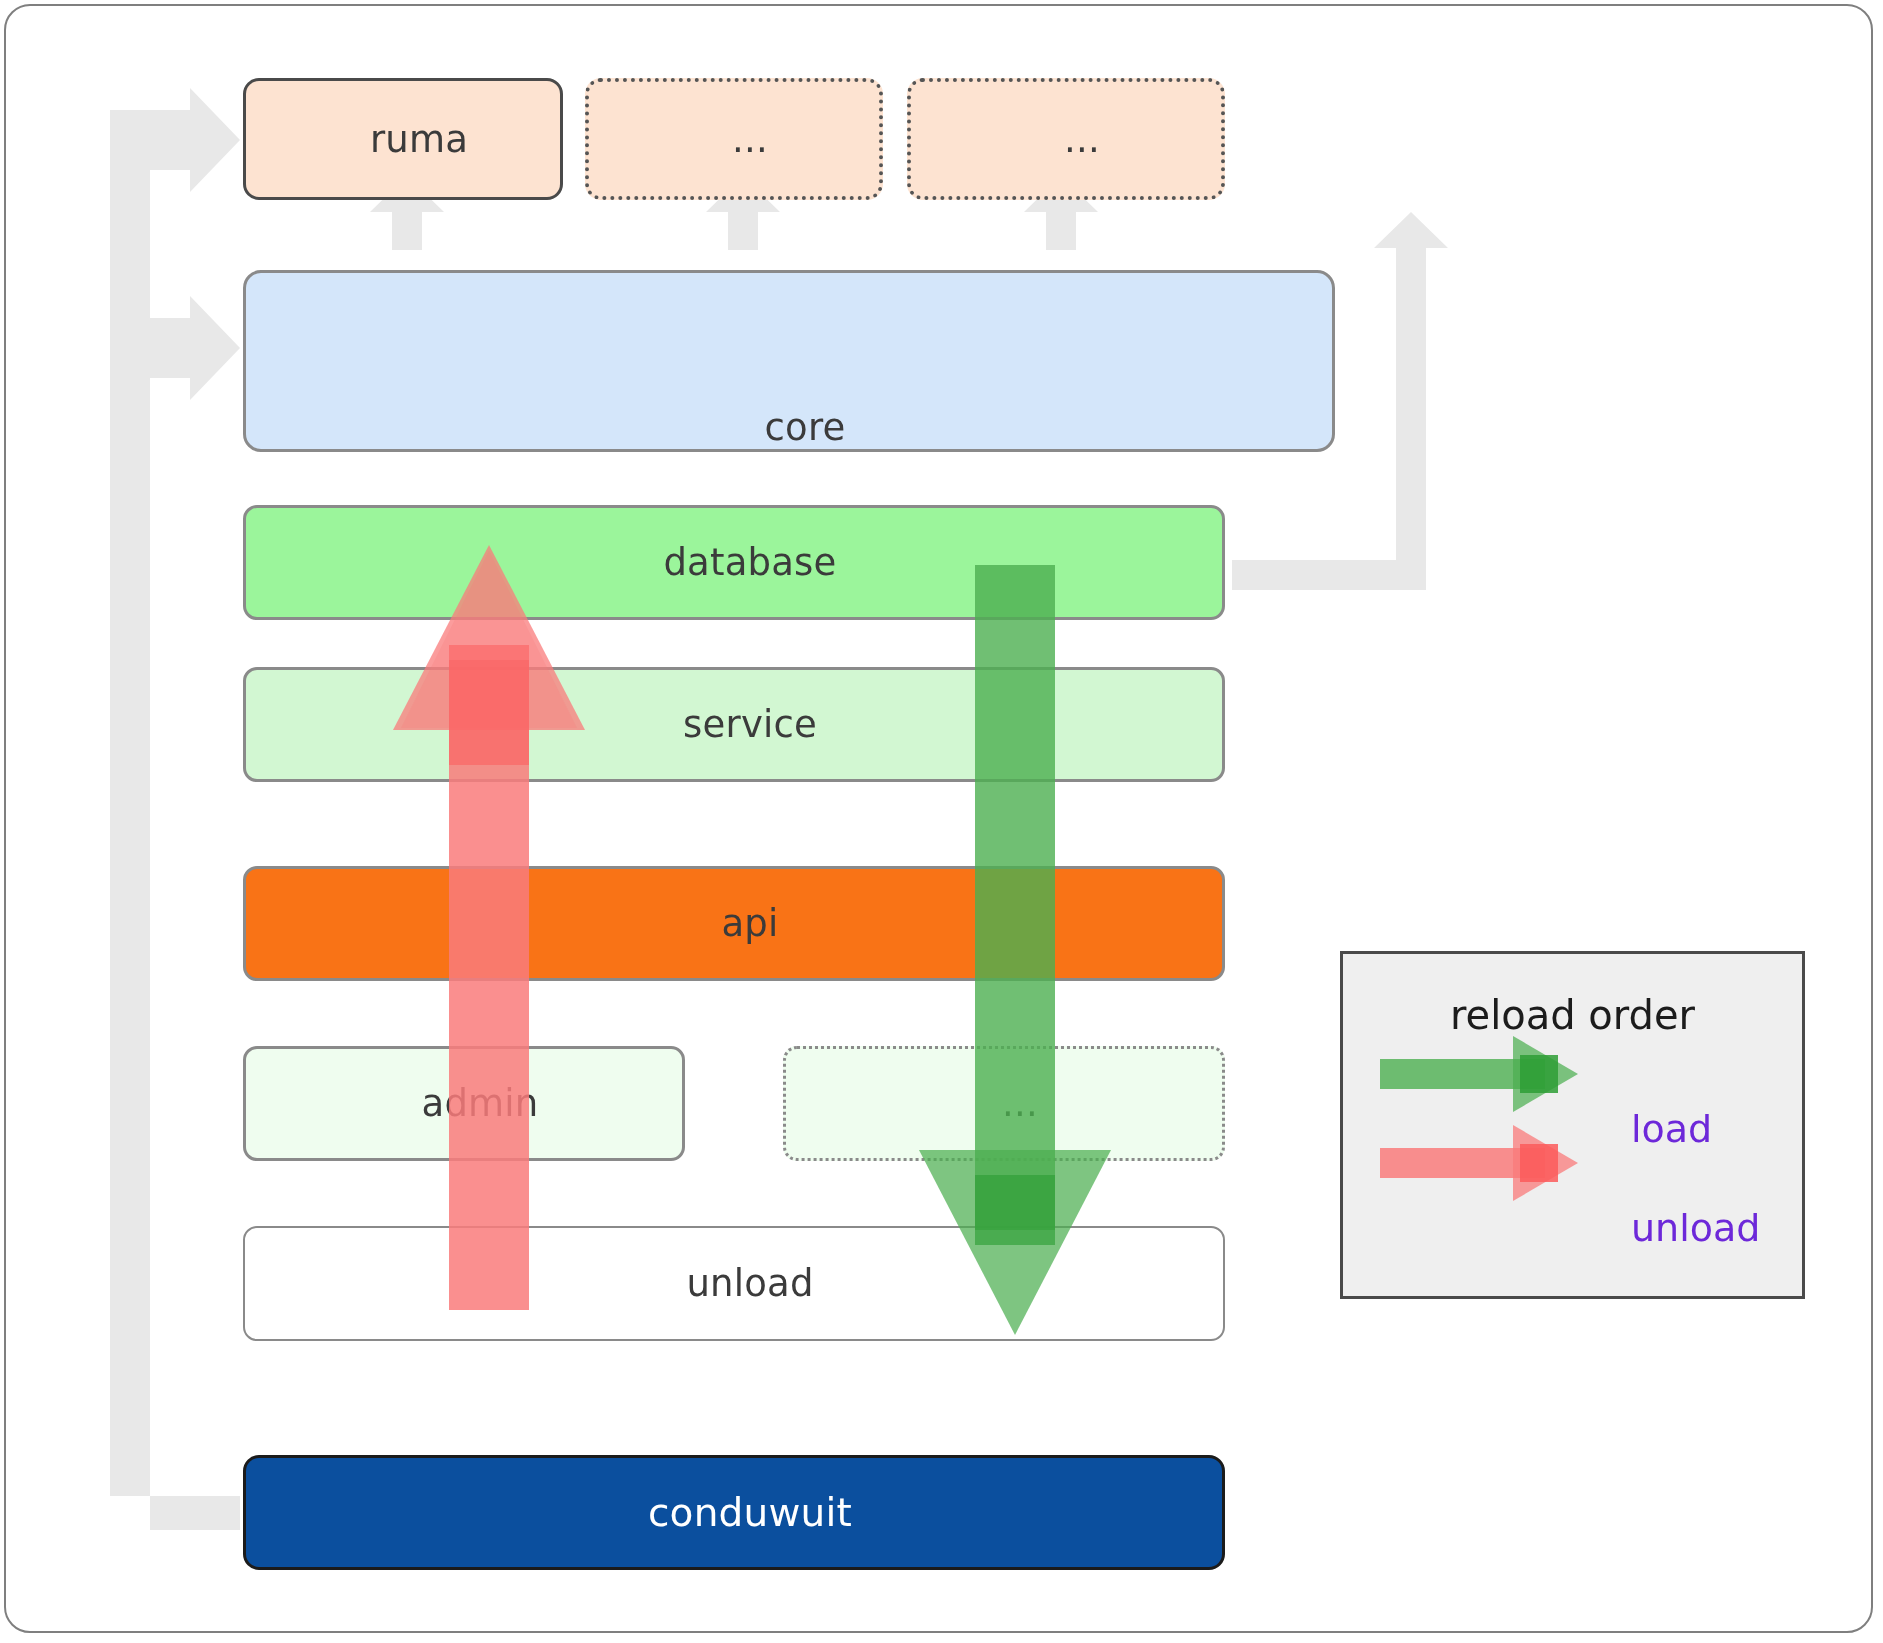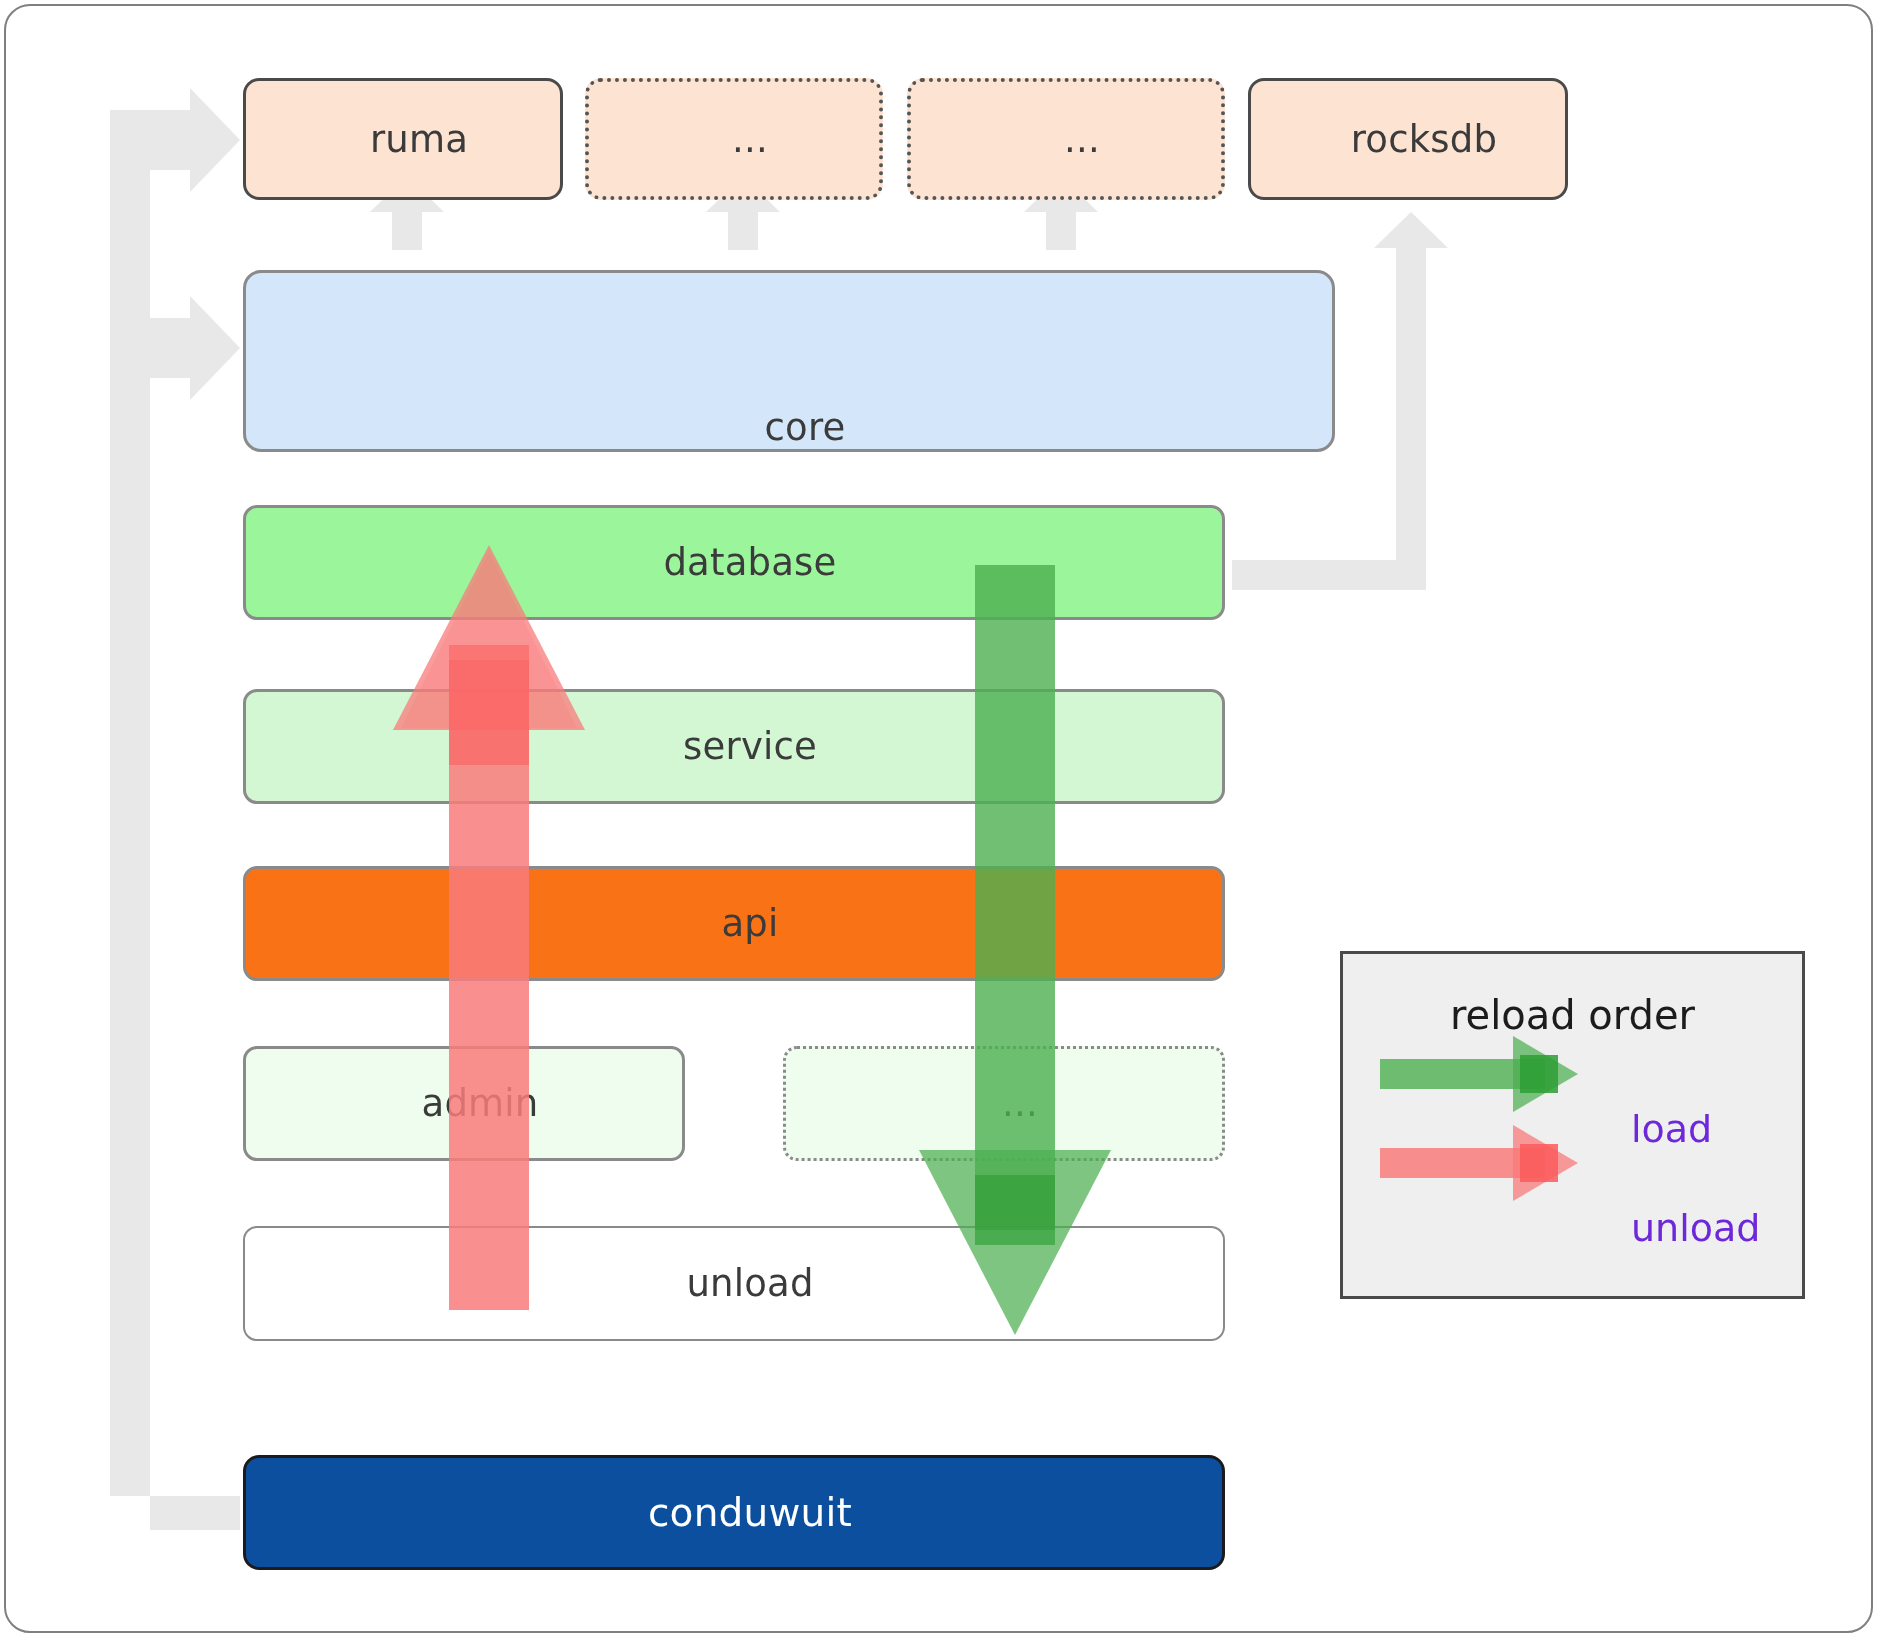--- a/index.html
+++ b/index.html
@@ -131,32 +131,29 @@
 
   <div class="node dep" style="left:243px; top:78px; width:320px; height:122px;">
     <span>ruma</span>
   </div>
   <div class="node dep dotted" style="left:585px; top:78px; width:298px; height:122px;">
     <span>...</span>
   </div>
   <div class="node dep dotted" style="left:907px; top:78px; width:318px; height:122px;">
     <span>...</span>
   </div>
-  <div class="node dep" style="left:1248px; top:78px; width:320px; height:122px;">
-    <span>rocksdb</span>
-  </div>
 
   <div class="node core-box" style="left:243px; top:270px; width:1092px; height:182px;align-items:flex-end;">
     <span>core</span>
   </div>
 
   <div class="node lvl-database" style="left:243px; top:505px; width:982px; height:115px;">
     <span>database</span>
   </div>
-  <div class="node lvl-service" style="left:243px; top:689px; width:982px; height:115px;">
+  <div class="node lvl-service" style="left:243px; top:667px; width:982px; height:115px;">
     <span>service</span>
   </div>
   <div class="node lvl-api" style="left:243px; top:866px; width:982px; height:115px;">
     <span>api</span>
   </div>
   <div class="node lvl-admin" style="left:243px; top:1046px; width:442px; height:115px;">
     <span>admin</span>
   </div>
   <div class="node lvl-dots" style="left:783px; top:1046px; width:442px; height:115px;">
     <span>...</span>

